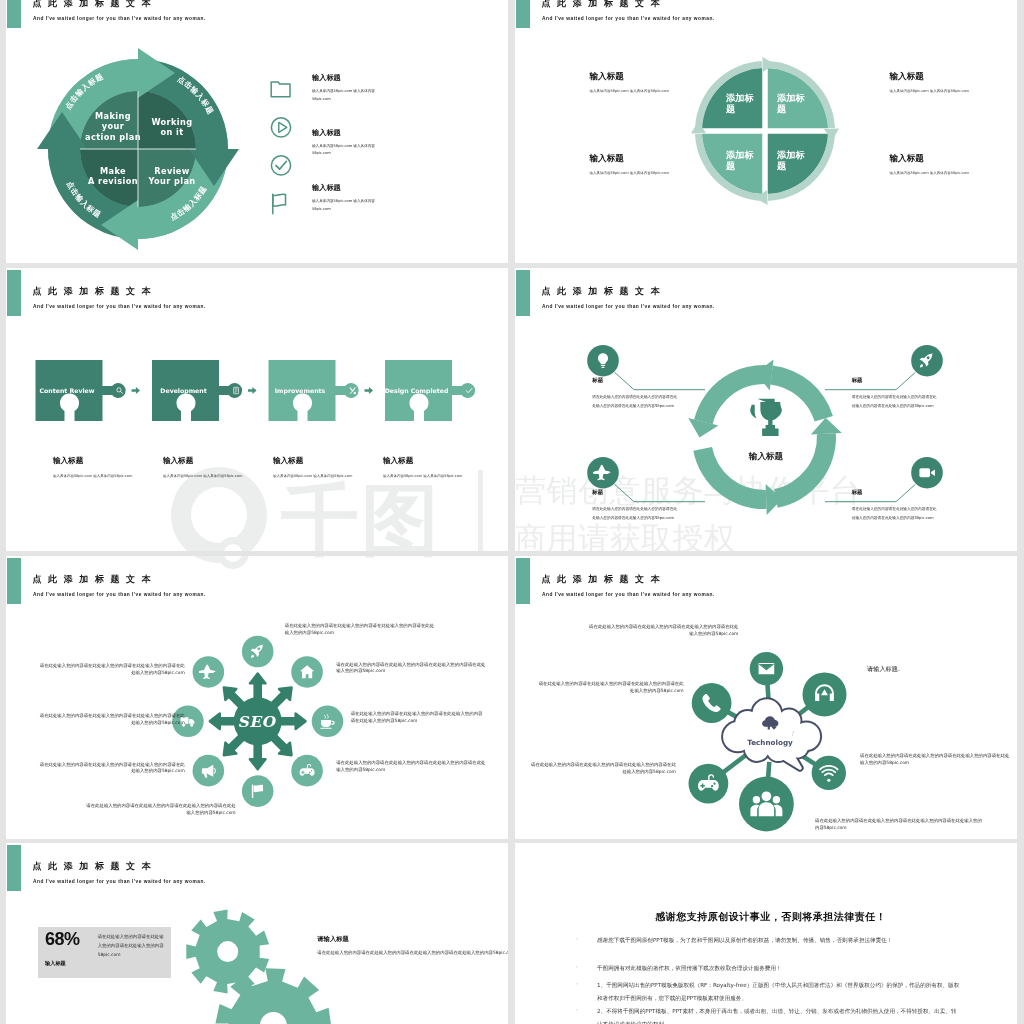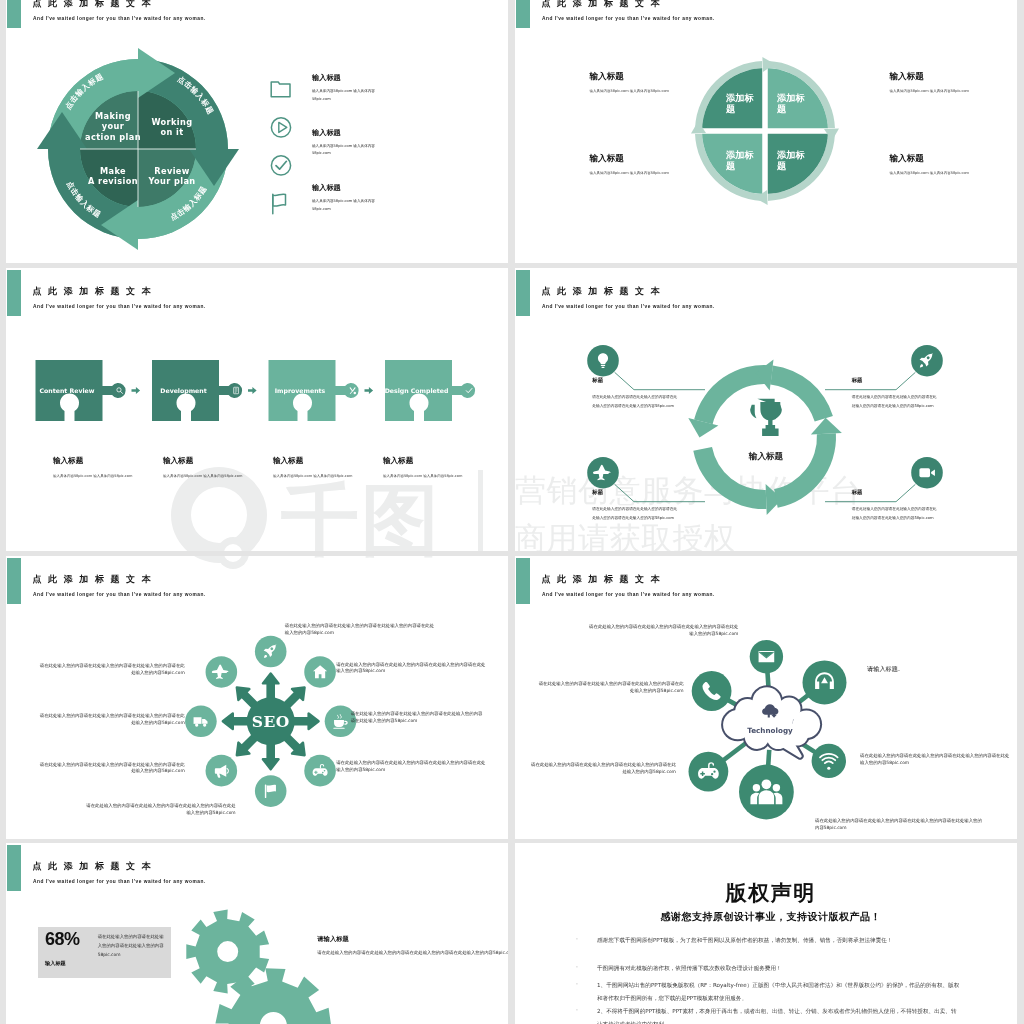--- a/index.html
+++ b/index.html
@@ -326,21 +326,21 @@
             <text x="281" y="547" font-size="78" font-family="DejaVu Sans, sans-serif" fill="#eceded" font-weight="bold" letter-spacing="2">千图</text>
             <rect x="478" y="470" width="5" height="84" fill="#eceded"></rect>
             <text x="515" y="501" font-size="31" font-family="DejaVu Sans, sans-serif" fill="#eceded" letter-spacing="0.5">营销创意服务与协作平台</text>
             <text x="515" y="549" font-size="31" font-family="DejaVu Sans, sans-serif" fill="#eceded" letter-spacing="0.5">商用请获取授权</text>
           </g>
         </svg>
       </div>
       <div class="hdr-bar"></div>
       <div class="hdr-title cn">点此添加标题文本</div>
       <div class="hdr-sub">And I've waited longer for you than I've waited for any woman.</div>
-      <div class="svgabs" style="left:13px;top:0;">
+      <div class="svgabs" style="left:0;top:0;font-style:italic;">
         <svg width="502" height="283" viewBox="0 0 502 283">
           <path d="M 254.8 144.3 L 254.8 127.4 L 259.5 127.4 L 251.7 117.4 L 243.9 127.4 L 248.6 127.4 L 248.6 144.3 Z" fill="#35806b" stroke="#35806b" stroke-width="2.4" stroke-linejoin="round"></path>
           <path d="M 268.7 152.6 L 280.7 140.7 L 284.0 144.0 L 285.6 131.4 L 273.0 133.0 L 276.3 136.3 L 264.4 148.3 Z" fill="#35806b" stroke="#35806b" stroke-width="2.4" stroke-linejoin="round"></path>
           <path d="M 272.7 168.4 L 289.6 168.4 L 289.6 173.1 L 299.6 165.3 L 289.6 157.5 L 289.6 162.2 L 272.7 162.2 Z" fill="#35806b" stroke="#35806b" stroke-width="2.4" stroke-linejoin="round"></path>
           <path d="M 264.4 182.3 L 276.3 194.3 L 273.0 197.6 L 285.6 199.2 L 284.0 186.6 L 280.7 189.9 L 268.7 178.0 Z" fill="#35806b" stroke="#35806b" stroke-width="2.4" stroke-linejoin="round"></path>
           <path d="M 248.6 186.3 L 248.6 203.2 L 243.9 203.2 L 251.7 213.2 L 259.5 203.2 L 254.8 203.2 L 254.8 186.3 Z" fill="#35806b" stroke="#35806b" stroke-width="2.4" stroke-linejoin="round"></path>
           <path d="M 234.7 178.0 L 222.7 189.9 L 219.4 186.6 L 217.8 199.2 L 230.4 197.6 L 227.1 194.3 L 239.0 182.3 Z" fill="#35806b" stroke="#35806b" stroke-width="2.4" stroke-linejoin="round"></path>
           <path d="M 230.7 162.2 L 213.8 162.2 L 213.8 157.5 L 203.8 165.3 L 213.8 173.1 L 213.8 168.4 L 230.7 168.4 Z" fill="#35806b" stroke="#35806b" stroke-width="2.4" stroke-linejoin="round"></path>
           <path d="M 239.0 148.3 L 227.1 136.3 L 230.4 133.0 L 217.8 131.4 L 219.4 144.0 L 222.7 140.7 L 234.7 152.6 Z" fill="#35806b" stroke="#35806b" stroke-width="2.4" stroke-linejoin="round"></path>
           <circle cx="251.7" cy="165.3" r="24" fill="#35806b"></circle>
@@ -427,21 +427,21 @@
             <text x="281" y="547" font-size="78" font-family="DejaVu Sans, sans-serif" fill="#eceded" font-weight="bold" letter-spacing="2">千图</text>
             <rect x="478" y="470" width="5" height="84" fill="#eceded"></rect>
             <text x="515" y="501" font-size="31" font-family="DejaVu Sans, sans-serif" fill="#eceded" letter-spacing="0.5">营销创意服务与协作平台</text>
             <text x="515" y="549" font-size="31" font-family="DejaVu Sans, sans-serif" fill="#eceded" letter-spacing="0.5">商用请获取授权</text>
           </g>
         </svg>
       </div>
       <div class="hdr-bar"></div>
       <div class="hdr-title cn">点此添加标题文本</div>
       <div class="hdr-sub">And I've waited longer for you than I've waited for any woman.</div>
-      <div class="svgabs" style="left:0;top:0;">
+      <div class="svgabs" style="left:0;top:12px;">
         <svg width="502" height="283" viewBox="0 0 502 283">
           <line x1="251.4" y1="100.6" x2="254.2296376372602" y2="142.06034277202966" stroke="#3d8a71" stroke-width="4.6"></line>
           <line x1="309.5" y1="126.4" x2="276.5252232824046" y2="152.04020021405546" stroke="#3d8a71" stroke-width="4.6"></line>
           <line x1="196.6" y1="135" x2="233.27191082084002" y2="155.37328378935558" stroke="#3d8a71" stroke-width="4.6"></line>
           <line x1="313.8" y1="204.9" x2="277.91487980950234" y2="181.99064126246776" stroke="#3d8a71" stroke-width="4.6"></line>
           <line x1="193.4" y1="215.6" x2="235.3036060707953" y2="183.73719410591286" stroke="#3d8a71" stroke-width="4.6"></line>
           <line x1="251.4" y1="236" x2="254.24518700906395" y2="193.94071377905476" stroke="#3d8a71" stroke-width="4.6"></line>
           <path d="M 272 178 L 285 200 L 262 186 Z" fill="#474f69" stroke="#474f69" stroke-width="7.4" stroke-linejoin="round"></path>
           <circle cx="251.8" cy="145.5" r="16.3" fill="#474f69"></circle>
           <circle cx="274.1" cy="152.9" r="13.4" fill="#474f69"></circle>
@@ -567,22 +567,21 @@
               <circle cx="233" cy="553" r="16" fill="#eceded"></circle>
               <circle cx="233" cy="553" r="9" fill="#ffffff"></circle>
             </g>
             <text x="281" y="547" font-size="78" font-family="DejaVu Sans, sans-serif" fill="#eceded" font-weight="bold" letter-spacing="2">千图</text>
             <rect x="478" y="470" width="5" height="84" fill="#eceded"></rect>
             <text x="515" y="501" font-size="31" font-family="DejaVu Sans, sans-serif" fill="#eceded" letter-spacing="0.5">营销创意服务与协作平台</text>
             <text x="515" y="549" font-size="31" font-family="DejaVu Sans, sans-serif" fill="#eceded" letter-spacing="0.5">商用请获取授权</text>
           </g>
         </svg>
       </div>
-      <div style="position:absolute;left:5.75px;top:36px;width:500px;text-align:center;font-size:21px;font-weight:bold;color:#111;font-family:&quot;DejaVu Sans&quot;,sans-serif;letter-spacing:1.5px;">版权声明</div>
-      <div style="position:absolute;left:5.75px;top:66.5px;width:500px;text-align:center;font-size:10px;font-weight:bold;color:#111;font-family:&quot;DejaVu Sans&quot;,sans-serif;letter-spacing:0.5px;">感谢您支持原创设计事业，支持设计版权产品！</div>
+      <div style="position:absolute;left:5.75px;top:66.5px;width:500px;text-align:center;font-size:10px;font-weight:bold;color:#111;font-family:&quot;DejaVu Sans&quot;,sans-serif;letter-spacing:0.5px;">感谢您支持原创设计事业，否则将承担法律责任！</div>
       <div style="position:absolute;left:61px;top:91.5px;font-size:6px;color:#777;font-family:&quot;DejaVu Sans&quot;,sans-serif;">·</div>
       <div class="para" style="left:82px;top:90.5px;width:364px;font-size:5.6px;line-height:13px;color:#3a3a3a;">感谢您下载千图网原创PPT模板，为了您和千图网以及原创作者的权益，请勿复制、传播、销售，否则将承担法律责任！</div>
       <div style="position:absolute;left:61px;top:119.5px;font-size:6px;color:#777;font-family:&quot;DejaVu Sans&quot;,sans-serif;">·</div>
       <div class="para" style="left:82px;top:118.5px;width:364px;font-size:5.6px;line-height:13px;color:#3a3a3a;">千图网拥有对此模板的著作权，依照传播下载次数收取合理设计服务费用！</div>
       <div style="position:absolute;left:61px;top:136.5px;font-size:6px;color:#777;font-family:&quot;DejaVu Sans&quot;,sans-serif;">·</div>
       <div class="para" style="left:82px;top:135.5px;width:364px;font-size:5.6px;line-height:13px;color:#3a3a3a;">1、千图网网站出售的PPT模板免版权税（RF：Royalty-free）正版图《中华人民共和国著作法》和《世界版权公约》的保护，作品的所有权、版权和著作权归千图网所有，您下载的是PPT模板素材使用服务。</div>
       <div style="position:absolute;left:61px;top:163px;font-size:6px;color:#777;font-family:&quot;DejaVu Sans&quot;,sans-serif;">·</div>
       <div class="para" style="left:82px;top:162px;width:364px;font-size:5.6px;line-height:13px;color:#3a3a3a;">2、不得将千图网的PPT模板、PPT素材，本身用于再出售，或者出租、出借、转让、分销、发布或者作为礼物供他人使用，不得转授权、出卖、转让本协议或者协议中的权利。</div>
     </div>
   </div>

